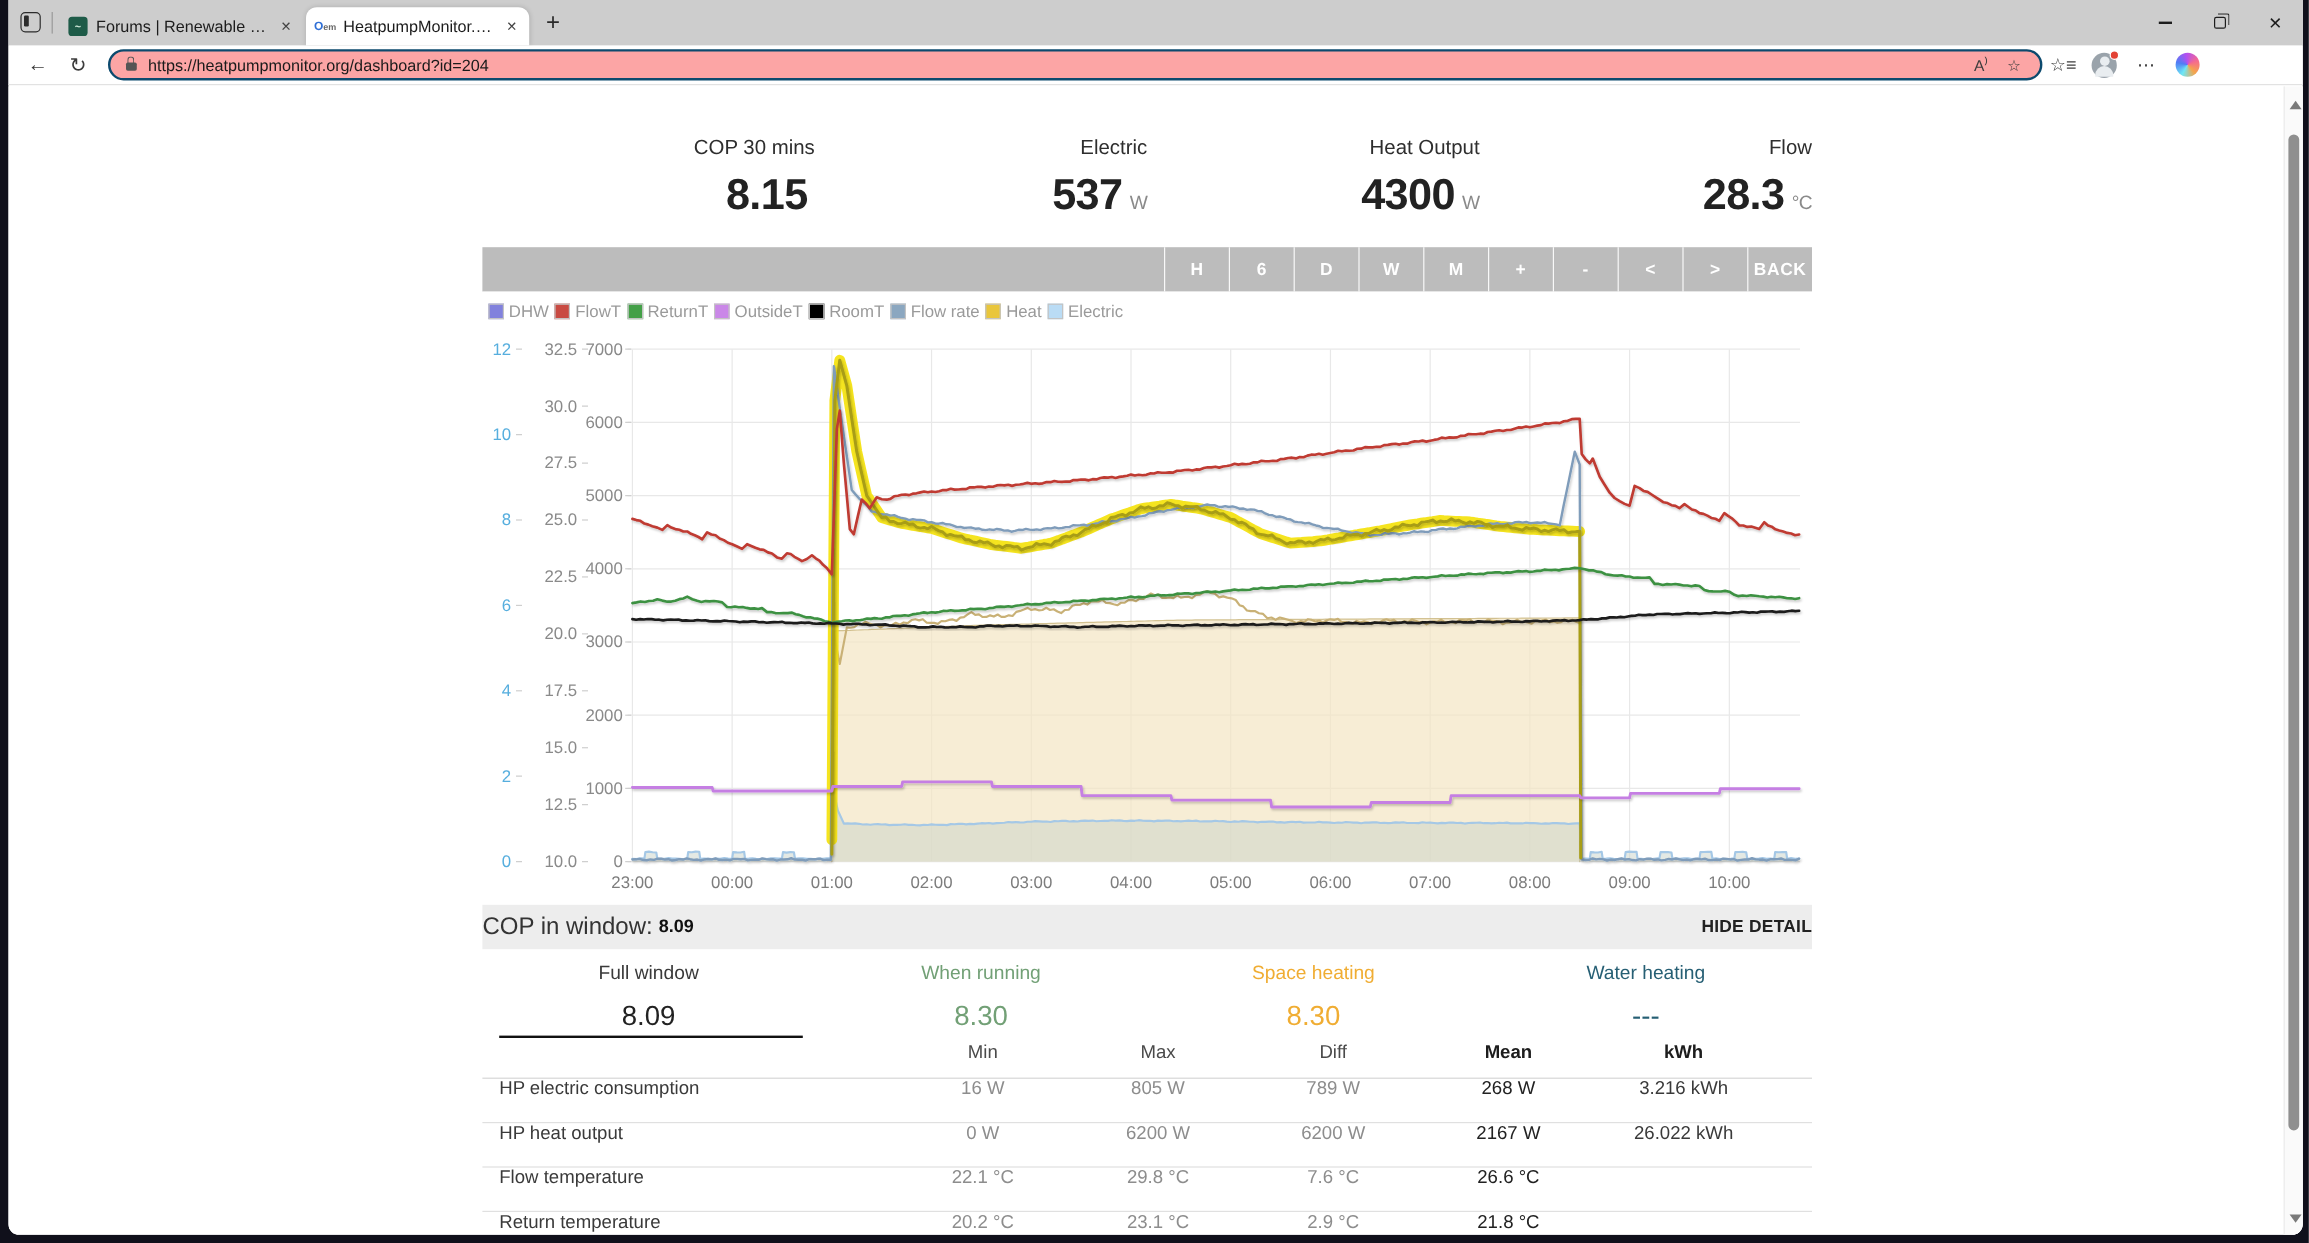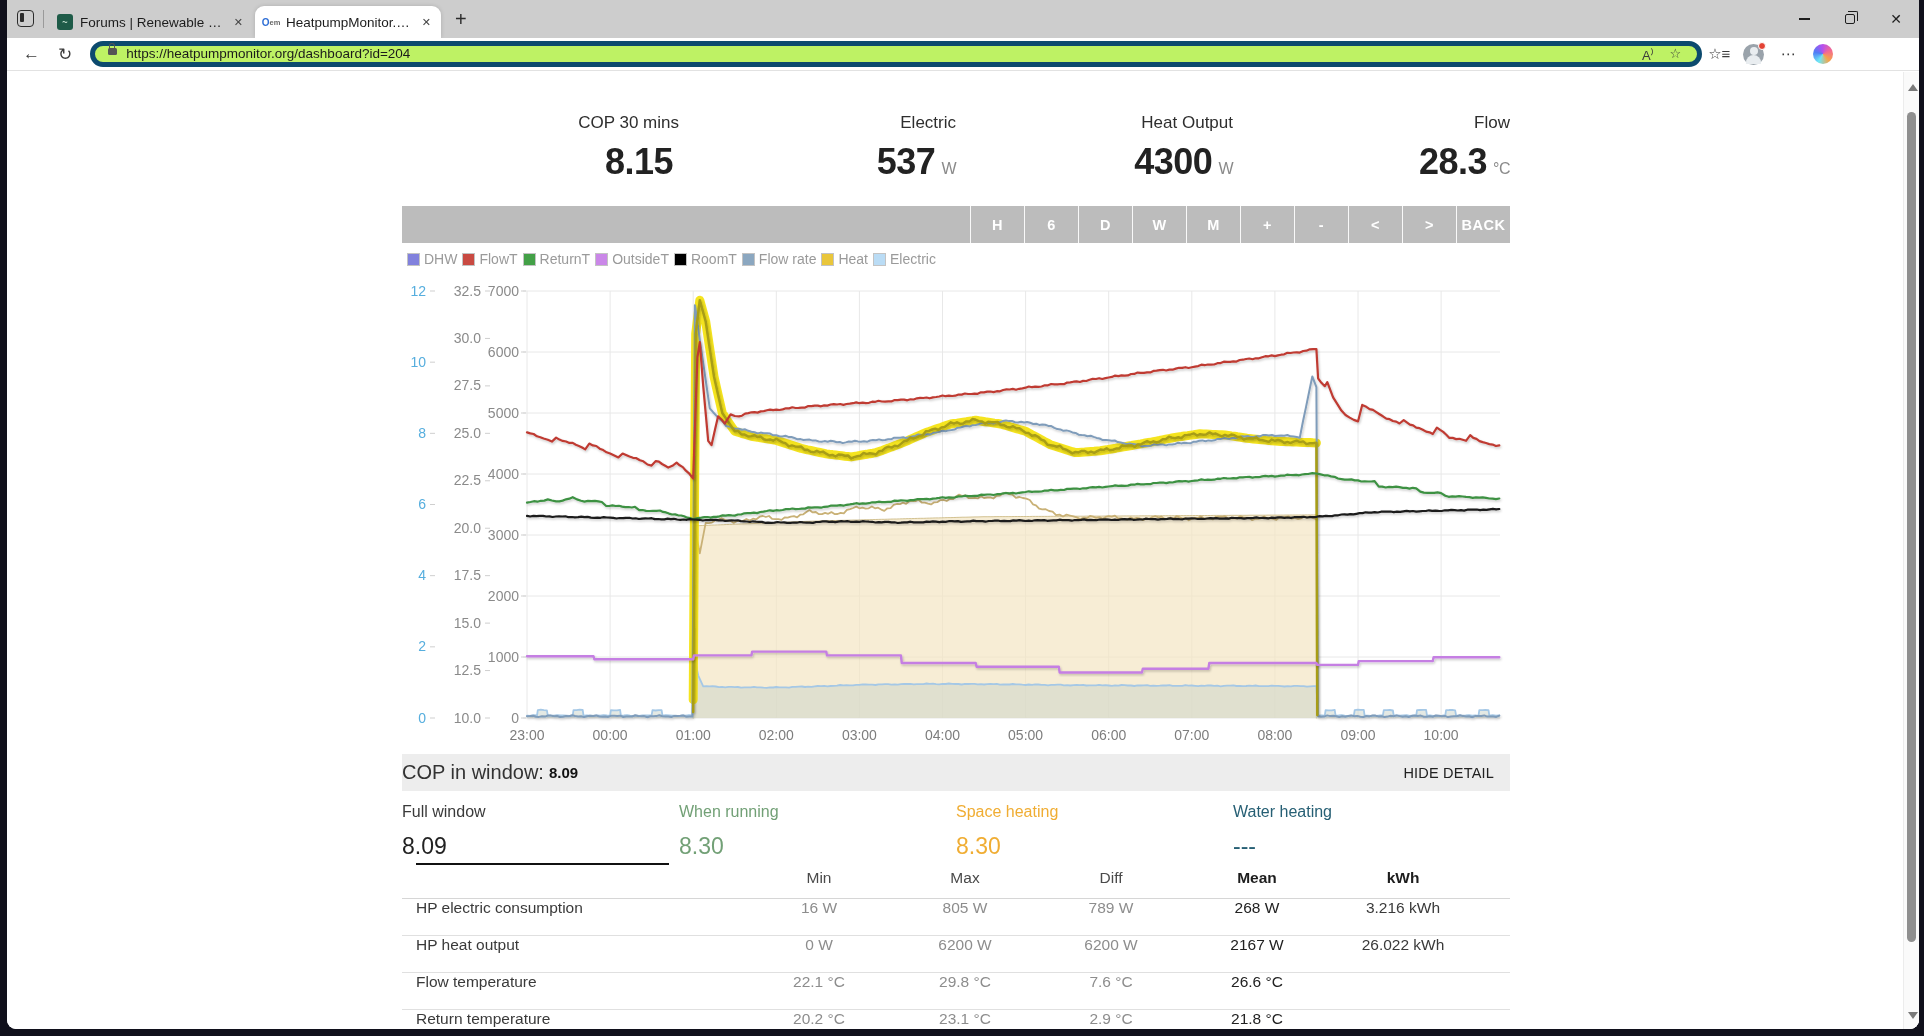--- a/index.html
+++ b/index.html
@@ -24,21 +24,21 @@
   .wincontrols{position:absolute;right:0;top:0;height:38px;display:flex}
   .wc{width:46px;height:38px;display:flex;align-items:center;justify-content:center;color:#1d1d1d}
   .wc .bar{width:11px;height:1.6px;background:#1d1d1d}
   .wc .restore{width:10px;height:10px;border:1.4px solid #1d1d1d;border-radius:2px;position:relative}
   .wc .restore:before{content:"";position:absolute;left:1.5px;top:-4px;width:9px;height:9px;border:1.4px solid #1d1d1d;border-left:none;border-bottom:none;border-radius:0 2px 0 0}
   .wc.close{font-size:14px}
 
   .urlrow{position:absolute;left:0;top:38px;right:0;height:33px;background:#fff;border-bottom:1px solid #e2e2e2;display:flex;align-items:center}
   .navic{font-size:17px;color:#3c3c3c;margin-left:16px}
   .navic.refresh{margin-left:18px}
-  .pill{margin-left:18px;width:1612px;height:26px;border:5px solid #0c4a6e;border-radius:13px;display:flex;align-items:flex-start;font-size:13.5px;color:#1b1b1b;background:#bef264}
+  .pill{margin-left:18px;width:1612px;height:26px;border:2px solid #0c4a6e;border-radius:13px;display:flex;align-items:center;font-size:13.5px;color:#1b1b1b;background:#fca5a5}
   .lock{width:9px;height:7px;background:#555;border-radius:1.5px;position:relative;margin:2px 9px 0 13px}
   .lock:before{content:"";position:absolute;left:1.2px;top:-5px;width:4px;height:5px;border:1.5px solid #555;border-bottom:none;border-radius:3px 3px 0 0}
   .pillspace{flex:1}
   .pillic{font-size:13px;color:#3c3c3c;margin-right:16px}
   .rowic{font-size:15px;color:#3c3c3c;margin-left:0;width:34px;text-align:center}
   .avatar{width:21px;height:21px;border-radius:50%;background:#9aa3ab;position:relative;margin:0 7px}
   .avatar:before{content:"";position:absolute;left:6.5px;top:3px;width:8px;height:8px;border-radius:50%;background:#e9edf0}
   .avatar:after{content:"";position:absolute;left:3px;top:11.5px;width:15px;height:9px;border-radius:8px 8px 0 0;background:#e9edf0}
   .avatar .dot{position:absolute;right:-2px;top:-2px;width:8px;height:8px;border-radius:50%;background:#e34234;border:1.5px solid #fff}
   .copilot{width:20px;height:20px;border-radius:50%;margin:0 14px 0 8px;background:conic-gradient(from 210deg,#6ee7f5,#4f7df5,#b44ff0,#f56a8f,#f5a54b,#6ee7f5)}
@@ -63,24 +63,24 @@
   .chartwrap{left:395px;top:171px;width:1108px;height:511px;background:#fff}
   .legend{position:absolute;left:5px;top:8px;display:flex;align-items:flex-end}
   .litem{display:flex;align-items:center;margin-right:5px}
   .lsw{width:13px;height:13px;border:1px solid #c3c3c3;margin-right:4px}
   .llb{font-size:14px;color:#9a9a9a}
 
   .coprow{left:395px;top:682px;width:1108px;height:37px;background:#ededed;display:flex;align-items:center}
   .coprow .l1{font-size:20px;color:#333;margin-left:0}
   .coprow .l2{font-size:15px;color:#111;font-weight:bold;margin-left:5px}
   .coprow .sp{flex:1}
-  .coprow .hd{font-size:14.5px;color:#222;font-weight:400;margin-right:16px;letter-spacing:.2px}
+  .coprow .hd{font-size:14.5px;color:#222;font-weight:700;letter-spacing:.2px}
 
   .summary{left:395px;top:719px;width:1108px;height:78px;display:flex}
-  .scol{width:277px;text-align:left;padding-top:12px;position:relative}
+  .scol{width:277px;text-align:center;padding-top:12px;position:relative}
   .scol .lb{font-size:16px}
   .scol .vl{font-size:23px;margin-top:12px;font-weight:500}
   .scol .ul{position:absolute;left:14px;right:10px;bottom:4px;height:2.5px;background:#111}
 
   .table{left:395px;top:797px;width:1108px}
   .trow{display:flex;align-items:flex-start;height:37px;border-bottom:1px solid #e0e0e0;font-size:15.5px}
   .trow.head{height:30px;border-bottom:1px solid #d6d6d6}
   .tlabel{width:344px;padding-left:14px;color:#3a3a3a}
   .tcell{width:146px;text-align:center;color:#8d8d8d}
   .trow.head .tcell{color:#4a4a4a}

